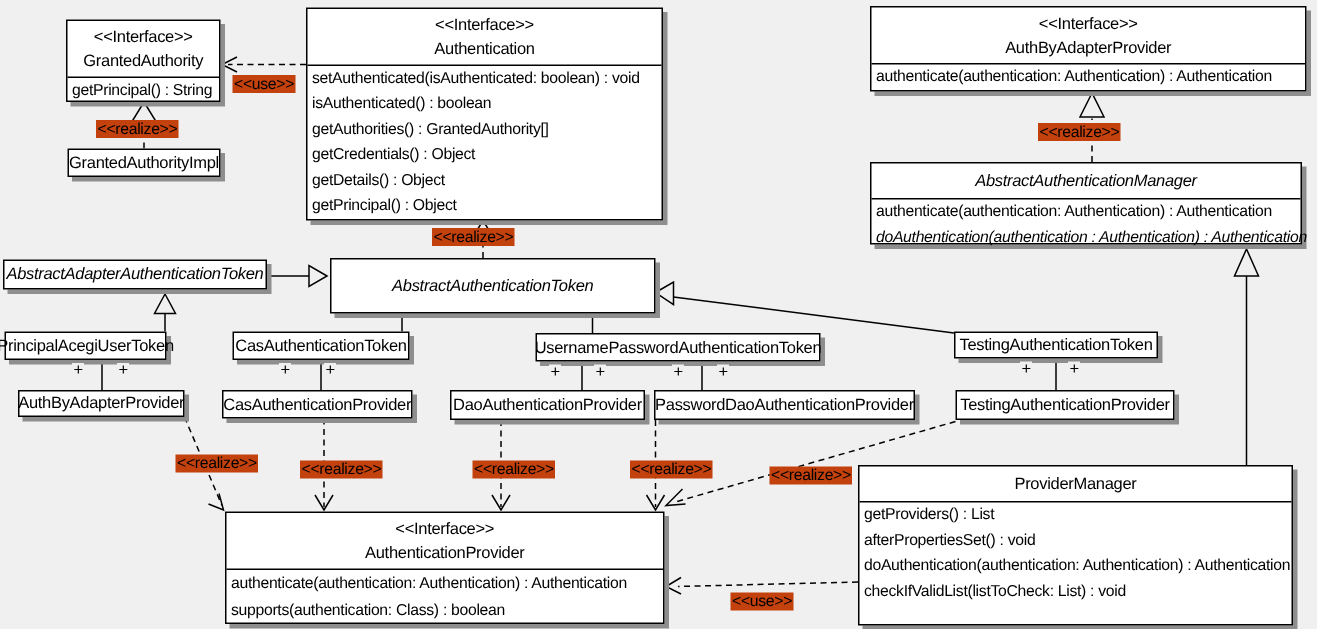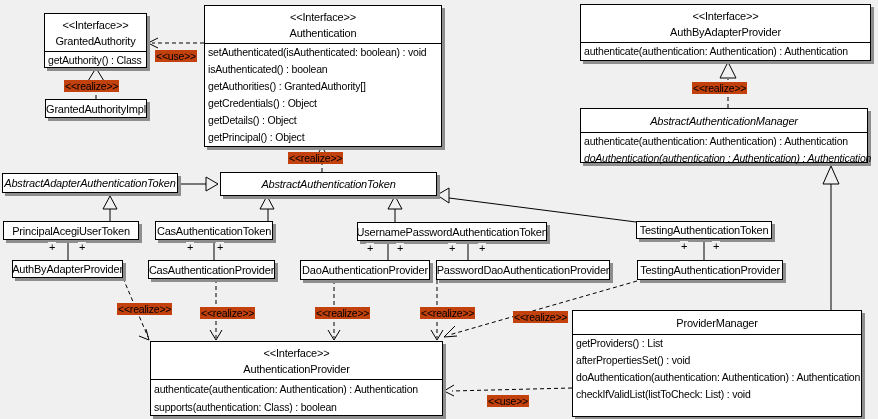--- a/index.html
+++ b/index.html
@@ -123,21 +123,21 @@
     <path class="s" d="M831,310 L831,184"></path>
       <path class="tri" d="M831,166 L823,184 L839,184 Z"></path>
   </g>
 </svg>
 
 <div class="box" style="left:44px;top:13px;width:103px;height:55px">
   <div class="hdr">
     <div class="stereo">&lt;&lt;Interface&gt;&gt;</div>
     <div class="cname">GrantedAuthority</div>
   </div>
-  <div class="m">getAuthority() : Class</div>
+  <div class="m">getPrincipal() : String</div>
 </div>
 
 <div class="box solo" style="left:45px;top:99px;width:102px;height:19px">
   <div class="cname">GrantedAuthorityImpl</div>
 </div>
 
 <div class="box" style="left:204px;top:5px;width:238px;height:142px">
   <div class="hdr">
     <div class="stereo">&lt;&lt;Interface&gt;&gt;</div>
     <div class="cname">Authentication</div>
@@ -163,25 +163,25 @@
     <div class="cname it">AbstractAuthenticationManager</div>
   </div>
   <div class="m">authenticate(authentication: Authentication) : Authentication</div>
   <div class="m it">doAuthentication(authentication : Authentication) : Authentication</div>
 </div>
 
 <div class="box solo" style="left:2px;top:173px;width:176px;height:20px">
   <div class="cname it">AbstractAdapterAuthenticationToken</div>
 </div>
 
-<div class="box solo" style="left:220px;top:172px;width:217px;height:24px">
+<div class="box solo" style="left:220px;top:172px;width:217px;height:37px">
   <div class="cname it">AbstractAuthenticationToken</div>
 </div>
 
-<div class="box solo" style="left:3px;top:221px;width:136px;height:19px">
+<div class="box solo" style="left:3px;top:221px;width:108px;height:19px">
   <div class="cname">PrincipalAcegiUserToken</div>
 </div>
 
 <div class="box solo" style="left:155px;top:221px;width:118px;height:19px">
   <div class="cname">CasAuthenticationToken</div>
 </div>
 
 <div class="box solo" style="left:357px;top:222px;width:190px;height:19px">
   <div class="cname">UsernamePasswordAuthenticationToken</div>
 </div>

